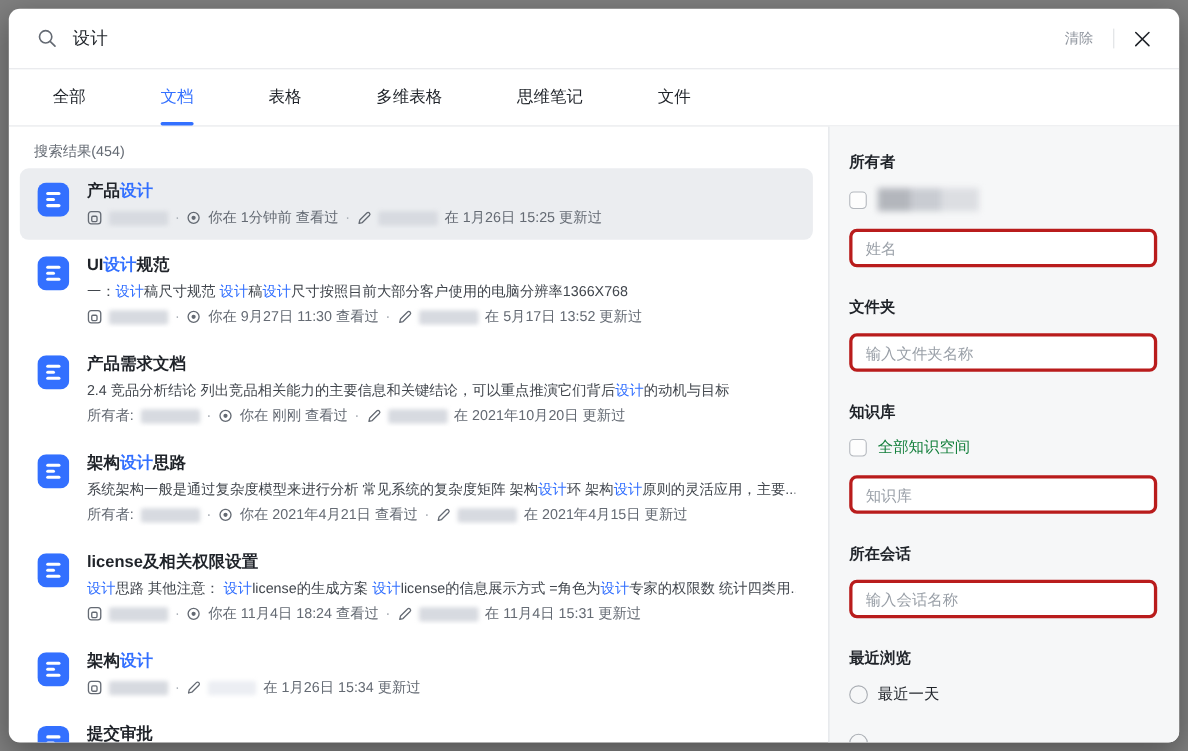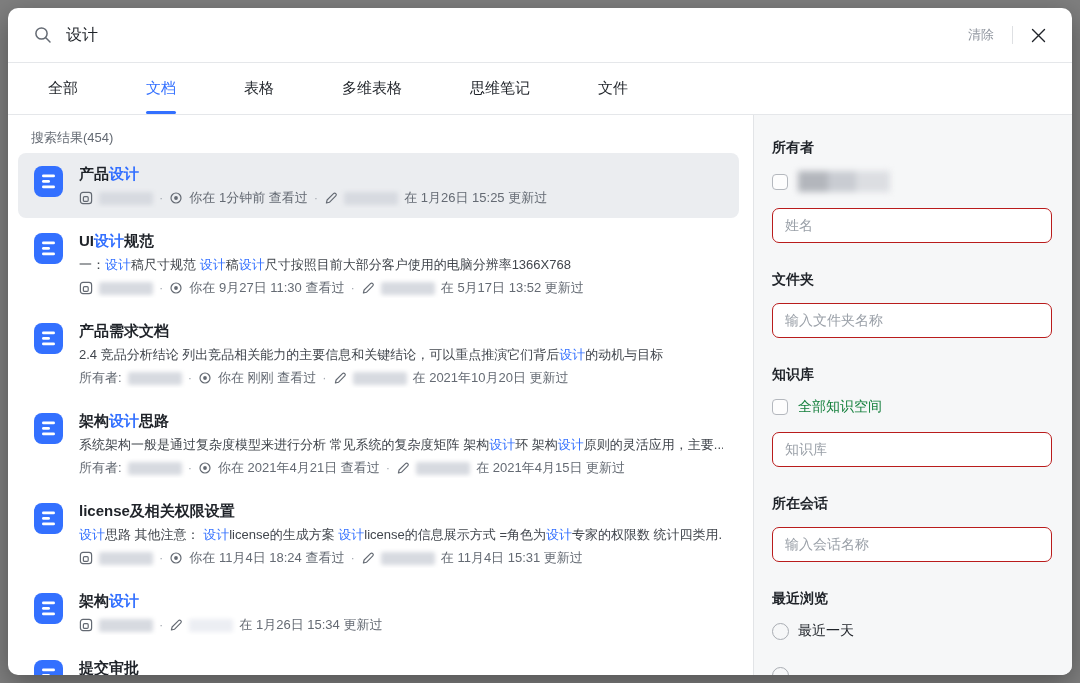--- a/index.html
+++ b/index.html
@@ -58,23 +58,23 @@
   .f-section { margin-bottom:28px; }
   .check-row { display:flex; align-items:center; gap:10px; margin-bottom:16px; }
   .checkbox { width:16px; height:16px; border:1.5px solid #b4b8be; border-radius:4px;
               background:#fdfdfd; flex:0 0 16px; cursor:pointer; }
   .check-label { font-size:14px; color:#15803d; }
   .name-redact { display:flex; filter:blur(3px); }
   .name-redact i { display:inline-block; height:21px; }
   .name-redact .b1 { width:30px; background:#b3b6bc; }
   .name-redact .b2 { width:28px; background:#c9ccd2; }
   .name-redact .b3 { width:34px; background:#dcdee2; }
-  .f-input { width:100%; height:35px; border:1px solid #b91c1c; border-radius:7px;
+  .f-input { width:100%; height:35px; border:3px solid #b91c1c; border-radius:7px;
              background:#fff; padding:0 12px; font-size:14px; color:#1f2329;
-             font-family:Liberation Mono, monospace; outline:none; }
+             font-family:Liberation Sans, sans-serif; outline:none; }
   .f-input::placeholder { color:#9aa0a8; }
   .radio-row { display:flex; align-items:center; gap:9px; margin-top:2px; }
   .radio { width:17px; height:17px; border:1.5px solid #a9adb3; border-radius:50%;
            background:transparent; flex:0 0 17px; cursor:pointer; }
   .radio-label { font-size:14px; color:#1f2329; }
   .radio-peek { position:absolute; left:18px; bottom:-9px; width:17px; height:17px;
                 border:1.5px solid #a9adb3; border-radius:50%; }
 </style>
 </head>
 <body>

